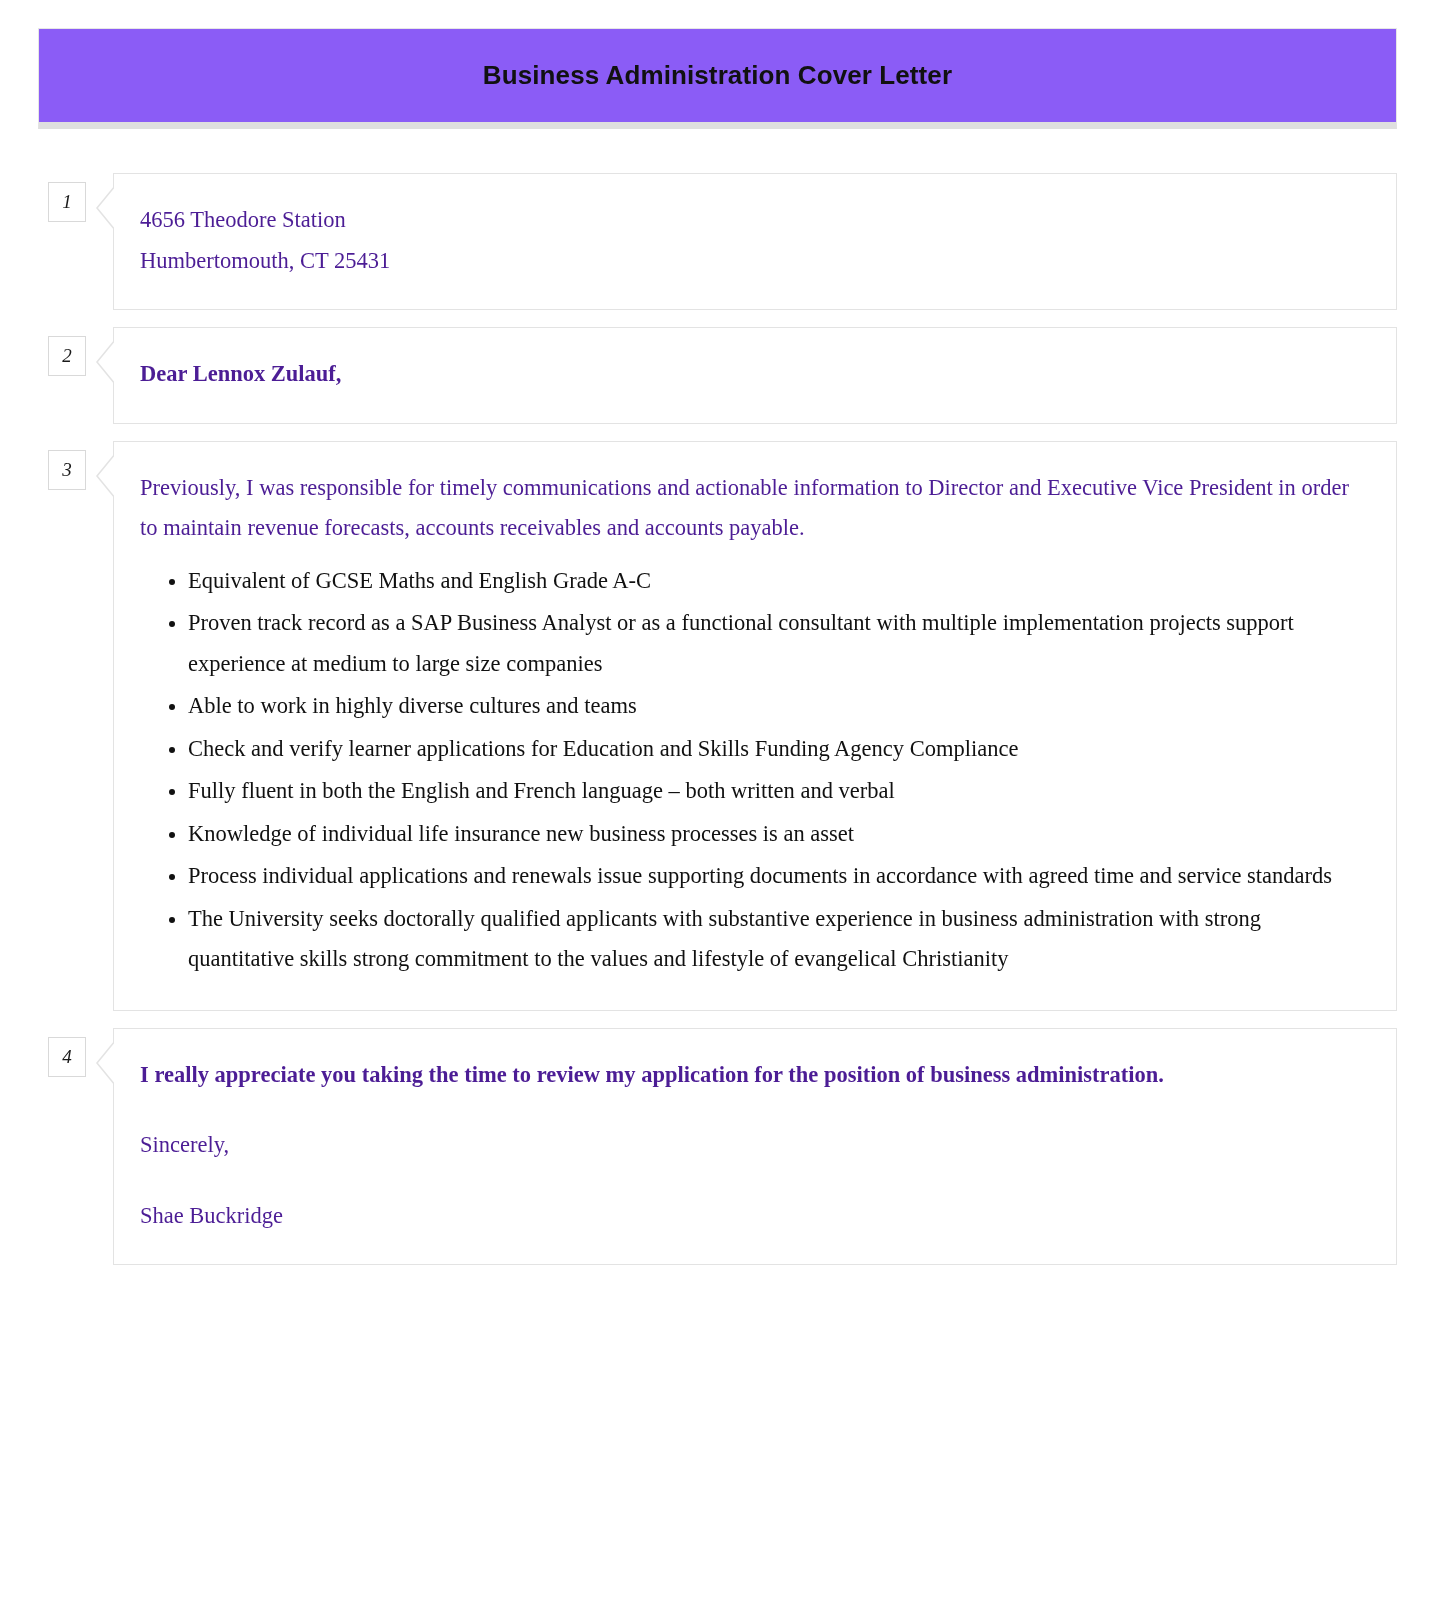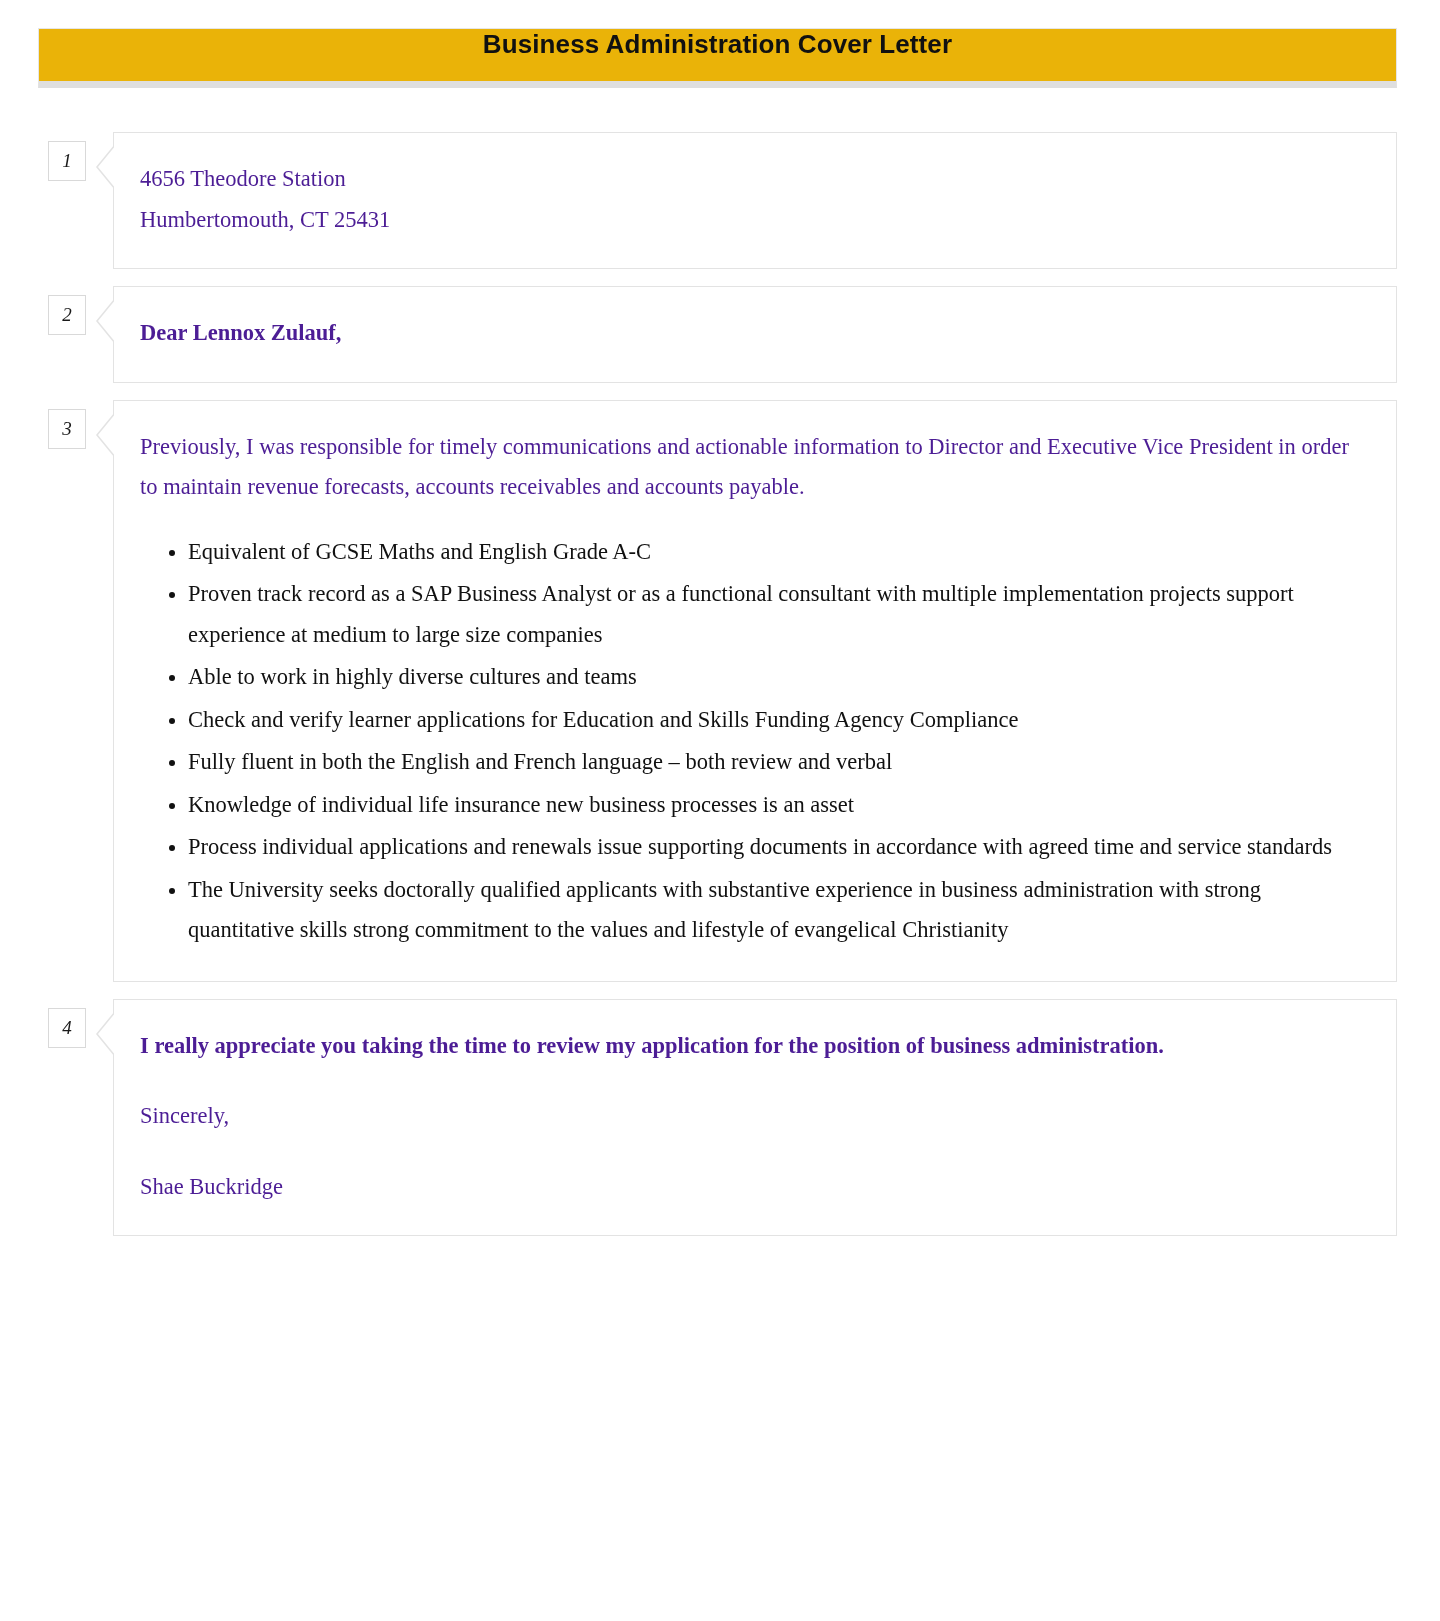--- a/index.html
+++ b/index.html
@@ -17,25 +17,26 @@
 
   .page {
     width: 1440px;
     box-sizing: border-box;
     padding: 28px 43px 0 38px;
   }
 
   
   .doc-header {
     box-sizing: border-box;
-    background: #eab308;
+    background: #8b5cf6;
     border: 1px solid #e6e6e6;
     border-bottom: 7px solid #dfdfdf;
-    height: 60px;
-    display: flex;
+    height: 101px;
+    display: flex;
+    align-items: center;
     justify-content: center;
     margin-bottom: 44px;
   }
   .doc-title {
     font-family: "Liberation Sans", "DejaVu Sans", sans-serif;
     font-weight: bold;
     font-size: 26px;
     color: #111111;
     letter-spacing: 0.1px;
     text-align: center;
@@ -114,21 +115,21 @@
     margin-top: 30px;
   }
   .bubble p.tight + p.tight {
     margin-top: 0;
   }
   .bubble p.bold {
     font-weight: bold;
   }
 
   .bubble ul {
-    margin: 24px 0 0 0;
+    margin: 12px 0 0 0;
     padding-left: 48px;
     list-style: disc;
   }
   .bubble ul li {
     font-size: 22.5px;
     line-height: 1.8;
     color: #111111;
     margin-bottom: 2px;
   }
   .bubble ul li::marker {
@@ -172,21 +173,21 @@
       <div class="badge">3</div>
     </div>
     <div class="bubble-wrap">
       <div class="bubble">
         <p>Previously, I was responsible for timely communications and actionable information to Director and Executive Vice President in order to maintain revenue forecasts, accounts receivables and accounts payable.</p>
         <ul>
           <li>Equivalent of GCSE Maths and English Grade A-C</li>
           <li>Proven track record as a SAP Business Analyst or as a functional consultant with multiple implementation projects support experience at medium to large size companies</li>
           <li>Able to work in highly diverse cultures and teams</li>
           <li>Check and verify learner applications for Education and Skills Funding Agency Compliance</li>
-          <li>Fully fluent in both the English and French language – both review and verbal</li>
+          <li>Fully fluent in both the English and French language – both written and verbal</li>
           <li>Knowledge of individual life insurance new business processes is an asset</li>
           <li>Process individual applications and renewals issue supporting documents in accordance with agreed time and service standards</li>
           <li>The University seeks doctorally qualified applicants with substantive experience in business administration with strong quantitative skills strong commitment to the values and lifestyle of evangelical Christianity</li>
         </ul>
       </div>
     </div>
   </div>
 
   <div class="block">
     <div class="badge-col">

